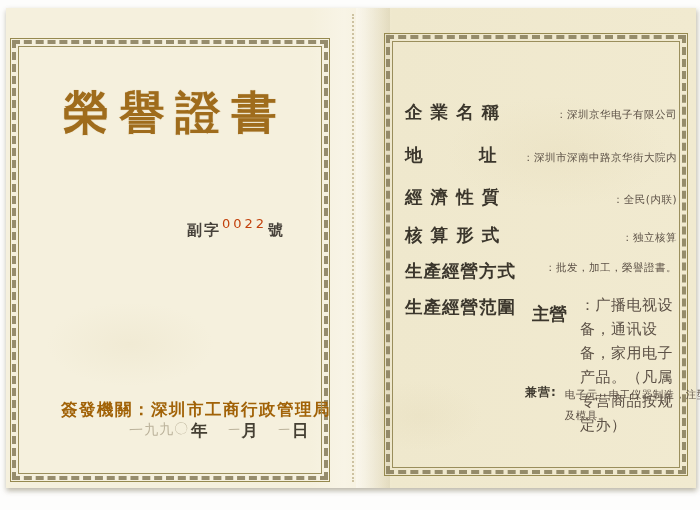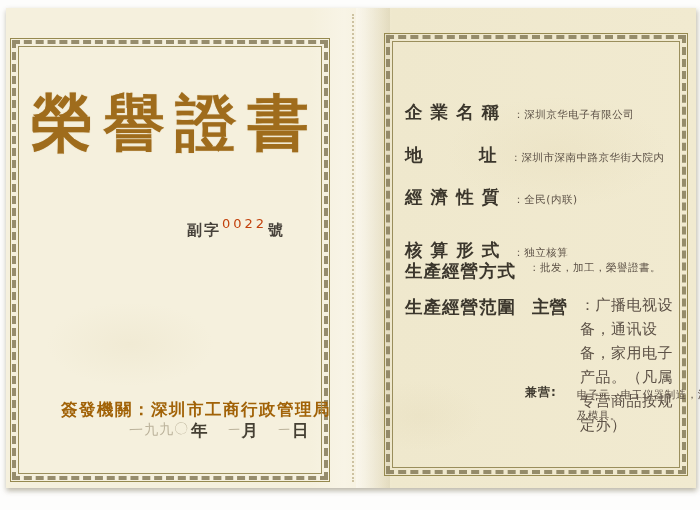--- a/index.html
+++ b/index.html
@@ -51,21 +51,21 @@
     content:"";position:absolute;inset:7px;
     border:1px solid #9a8e5c;
   }
   .frame-left{left:10px;top:38px;width:318px;height:442px;}
   .frame-right{left:384px;top:33px;width:302px;height:441px;}
 
   
   .cert-title{
     position:absolute;left:0;right:0;top:44px;text-align:center;
     font-family:"DejaVu Serif","Liberation Serif",serif;
-    font-size:61px;font-weight:700;letter-spacing:11px;padding-left:11px;
+    font-size:45px;font-weight:700;letter-spacing:11px;padding-left:11px;
     color:#9f6c1c;text-shadow:0 0 1px rgba(159,108,28,.45);
   }
   .cert-subtitle{
     position:absolute;left:0;right:0;top:130px;text-align:center;
     font-family:"DejaVu Serif","Liberation Serif",serif;
     font-size:27px;font-weight:700;letter-spacing:14px;padding-left:22px;
     color:#a4701f;
   }
   .serial-line{
     position:absolute;left:176px;top:182px;
@@ -90,48 +90,48 @@
     display:inline-block;opacity:.42;color:#6b5d3f;font-weight:400;
     transform:translateY(-2px) rotate(-2deg);
   }
   .hand-year{font-size:14px;letter-spacing:1px;margin-right:2px;}
   .hand-small{font-size:12px;margin:0 2px 0 18px;}
   .date-unit{letter-spacing:2px;}
 
   
   .rp-row{
     position:absolute;left:20px;right:10px;
-    display:flex;align-items:baseline;white-space:nowrap;
+    display:flex;align-items:baseline;white-space:nowrap;justify-content:space-between;
   }
   .rp-label{
     font-family:"DejaVu Serif","Liberation Serif",serif;
     font-size:17.5px;font-weight:700;color:#3b362c;
     letter-spacing:1px;flex:none;
   }
   .rp-sublabel{
     font-family:"DejaVu Serif","Liberation Serif",serif;
     font-size:17.5px;font-weight:700;color:#3b362c;
-    margin-left:16px;flex:none;
+    margin-left:16px;flex:none;margin-top:7px;
   }
   .rp-value{
     font-size:10.5px;color:#5c5146;letter-spacing:.5px;
     margin-left:13px;font-weight:500;
   }
   .rp-value-raised{position:relative;top:-6px;}
   .rp-value-wrap{
     white-space:normal;width:150px;line-height:1.6;
     position:relative;top:-2px;font-size:15px;
   }
   .secondary-block{
     position:absolute;left:140px;top:350px;
     display:flex;align-items:flex-start;
   }
   .secondary-label{
     font-size:12px;font-weight:700;color:#3f3a2f;letter-spacing:1px;
-    flex:none;margin-right:20px;
+    flex:none;margin-right:8px;
   }
   .secondary-value{
     font-size:10.5px;color:#5c5146;width:178px;line-height:2.0;
     letter-spacing:.5px;font-weight:500;
   }
 </style>
 </head>
 <body>
 
 <div class="stage">
@@ -166,21 +166,21 @@
     <div class="rp-row" style="top:151px">
       <span class="rp-label">經 濟 性 質</span>
       <span class="rp-value">：全民(内联)</span>
     </div>
 
     <div class="rp-row" style="top:109px">
       <span class="rp-label">地　　　址</span>
       <span class="rp-value">：深圳市深南中路京华街大院内</span>
     </div>
 
-    <div class="rp-row" style="top:204px">
+    <div class="rp-row" style="top:189px">
       <span class="rp-label">核 算 形 式</span>
       <span class="rp-value">：独立核算</span>
     </div>
 
     <div class="rp-row" style="top:225px">
       <span class="rp-label">生產經營方式</span>
       <span class="rp-value rp-value-raised">：批发，加工，榮譽證書。</span>
     </div>
 
     <div class="rp-row" style="top:261px;align-items:flex-start">

